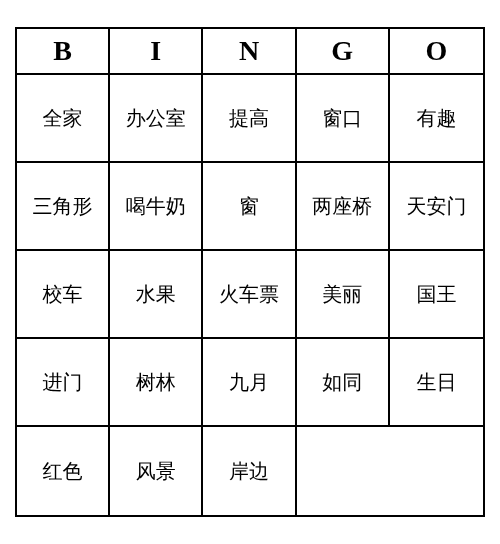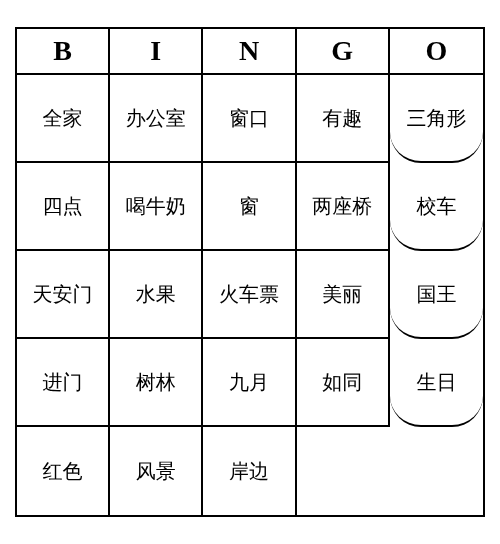--- a/index.html
+++ b/index.html
@@ -59,50 +59,49 @@
       justify-content: center;
       text-align: center;
       font-size: 20px;
       line-height: 1.4;
       padding: 4px;
       font-family: sans-serif;
     }
 
     .grid-cell:nth-child(5n) {
       border-right: none;
-      border-radius: 31px;
     }
 
     .grid-cell:nth-child(n+21) {
       border-bottom: none;
     }
   </style>
 </head>
 <body>
 
 <div class="bingo-container">
   <div class="bingo-header">
   <div class="header-cell">B</div>
       <div class="header-cell">I</div>
       <div class="header-cell">N</div>
       <div class="header-cell">G</div>
       <div class="header-cell">O</div>
     </div>
   <div class="bingo-grid">
   <div class="grid-cell">全家</div>
       <div class="grid-cell">办公室</div>
+      <div class="grid-cell">提高</div>
       <div class="grid-cell">窗口</div>
       <div class="grid-cell">有趣</div>
       <div class="grid-cell">三角形</div>
-      <div class="grid-cell">四点</div>
       <div class="grid-cell">喝牛奶</div>
       <div class="grid-cell">窗</div>
       <div class="grid-cell">两座桥</div>
+      <div class="grid-cell">天安门</div>
       <div class="grid-cell">校车</div>
-      <div class="grid-cell">天安门</div>
       <div class="grid-cell">水果</div>
       <div class="grid-cell">火车票</div>
       <div class="grid-cell">美丽</div>
       <div class="grid-cell">国王</div>
       <div class="grid-cell">进门</div>
       <div class="grid-cell">树林</div>
       <div class="grid-cell">九月</div>
       <div class="grid-cell">如同</div>
       <div class="grid-cell">生日</div>
       <div class="grid-cell">红色</div>

